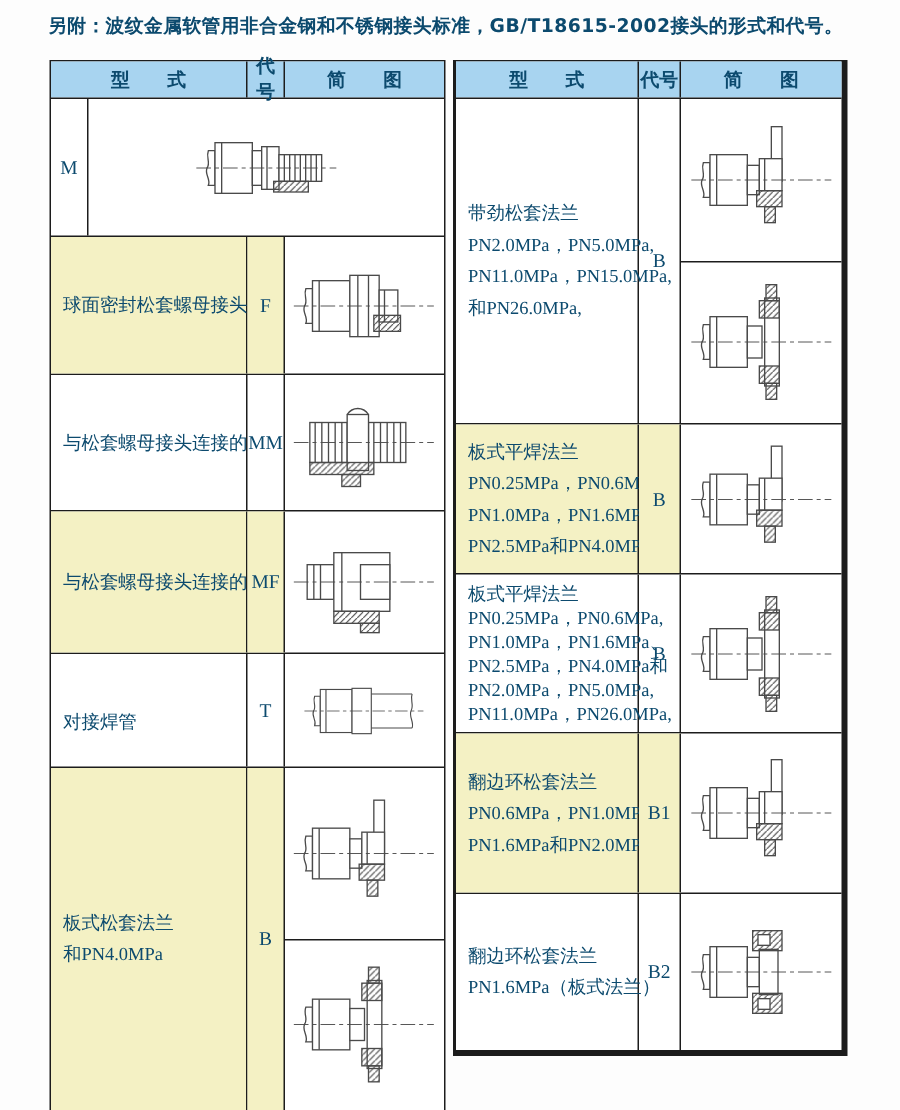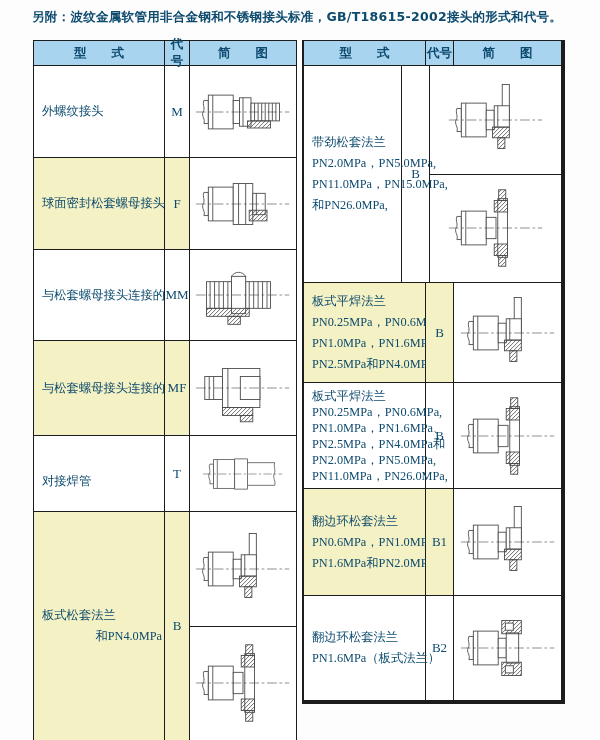--- a/index.html
+++ b/index.html
@@ -27,23 +27,20 @@
 
 <div class="page" style="background: rgb(253, 253, 253);">
   <div class="title">另附：波纹金属软管用非合金钢和不锈钢接头标准，GB/T18615-2002接头的形式和代号。</div>
   <div class="tbl tbl-left" style="border-color: rgb(28, 28, 28);">
       <div class="trow hrow" style="height: 24px; background: rgb(168, 212, 240);">
         <div class="cell hcell" style="width: 131px; border-color: rgb(28, 28, 28);">型　　式</div>
         <div class="cell hcell" style="width: 25px; border-color: rgb(28, 28, 28);">代号</div>
         <div class="cell hcell c-diag" style="border-color: rgb(28, 28, 28);">简　　图</div>
       </div>
       <div class="trow" style="height: 92px; border-color: rgb(28, 28, 28);">
-        <div class="cell c-type" style="width: 131px; border-color: rgb(28, 28, 28);">
-          <div class="line" style="line-height: 21px;">外螺纹接头</div>
-        </div>
         <div class="cell c-code" style="width: 25px; border-color: rgb(28, 28, 28);">M</div>
         <div class="cell c-diag" style="border-color: rgb(28, 28, 28);">
           <div class="dsub" style="border-color: rgb(28, 28, 28);">
             <svg viewBox="0 0 110 90" width="100" height="80">
               <defs>
                 <pattern id="hp1" patternUnits="userSpaceOnUse" width="4.5" height="4.5">
                   <path d="M0,4.5 L4.5,0" stroke="#4a4a4a" stroke-width="0.9"></path>
                 </pattern>
               </defs>
               <path d="M16,32 L11,32 C9,37 13,41 10,45 C8,50 13,53 11,58 L16,58" fill="none" stroke="#4a4a4a" stroke-width="1"></path>
@@ -177,21 +174,21 @@
               <line x1="61" y1="60" x2="97" y2="60" stroke="#4a4a4a" stroke-width="1"></line>
               <path d="M97,30 C95,35 99,40 96,45 C94,50 99,55 97,60" fill="none" stroke="#4a4a4a" stroke-width="1"></path>
               <line x1="2" y1="45" x2="107" y2="45" stroke="#4a4a4a" stroke-width="0.7" stroke-dasharray="11 3 3 3"></line>
             </svg>
           </div>
         </div>
       </div>
       <div class="trow" style="height: 229px; border-color: rgb(28, 28, 28);">
         <div class="cell c-type" style="width: 131px; border-color: rgb(28, 28, 28); background: rgb(244, 241, 196);">
           <div class="line" style="line-height: 21px;">板式松套法兰</div>
-          <div class="line" style="line-height: 21px; text-align: right;">和PN4.0MPa</div>
+          <div class="line" style="line-height: 21px;">和PN4.0MPa</div>
         </div>
         <div class="cell c-code" style="width: 25px; border-color: rgb(28, 28, 28); background: rgb(244, 241, 196);">B</div>
         <div class="cell c-diag" style="border-color: rgb(28, 28, 28);">
           <div class="dsub" style="border-color: rgb(28, 28, 28);">
             <svg viewBox="0 0 110 90" width="100" height="80">
               <defs>
                 <pattern id="hp6" patternUnits="userSpaceOnUse" width="4.5" height="4.5">
                   <path d="M0,4.5 L4.5,0" stroke="#4a4a4a" stroke-width="0.9"></path>
                 </pattern>
               </defs>
@@ -231,21 +228,21 @@
         </div>
       </div>
     </div>
   <div class="tbl tbl-right" style="border-color: rgb(28, 28, 28);">
       <div class="trow hrow" style="height: 24px; background: rgb(168, 212, 240);">
         <div class="cell hcell" style="width: 122px; border-color: rgb(28, 28, 28);">型　　式</div>
         <div class="cell hcell" style="width: 28px; border-color: rgb(28, 28, 28);">代号</div>
         <div class="cell hcell c-diag" style="border-color: rgb(28, 28, 28);">简　　图</div>
       </div>
       <div class="trow" style="height: 217px; border-color: rgb(28, 28, 28);">
-        <div class="cell c-type" style="width: 98px; border-color: rgb(28, 28, 28);">
+        <div class="cell c-type" style="width: 122px; border-color: rgb(28, 28, 28);">
           <div class="line" style="line-height: 21px;">带劲松套法兰</div>
           <div class="line" style="line-height: 21px;">PN2.0MPa，PN5.0MPa,</div>
           <div class="line" style="line-height: 21px;">PN11.0MPa，PN15.0MPa,</div>
           <div class="line" style="line-height: 21px;">和PN26.0MPa,</div>
         </div>
         <div class="cell c-code" style="width: 28px; border-color: rgb(28, 28, 28);">B</div>
         <div class="cell c-diag" style="border-color: rgb(28, 28, 28);">
           <div class="dsub" style="border-color: rgb(28, 28, 28);">
             <svg viewBox="0 0 110 90" width="100" height="80">
               <defs>

